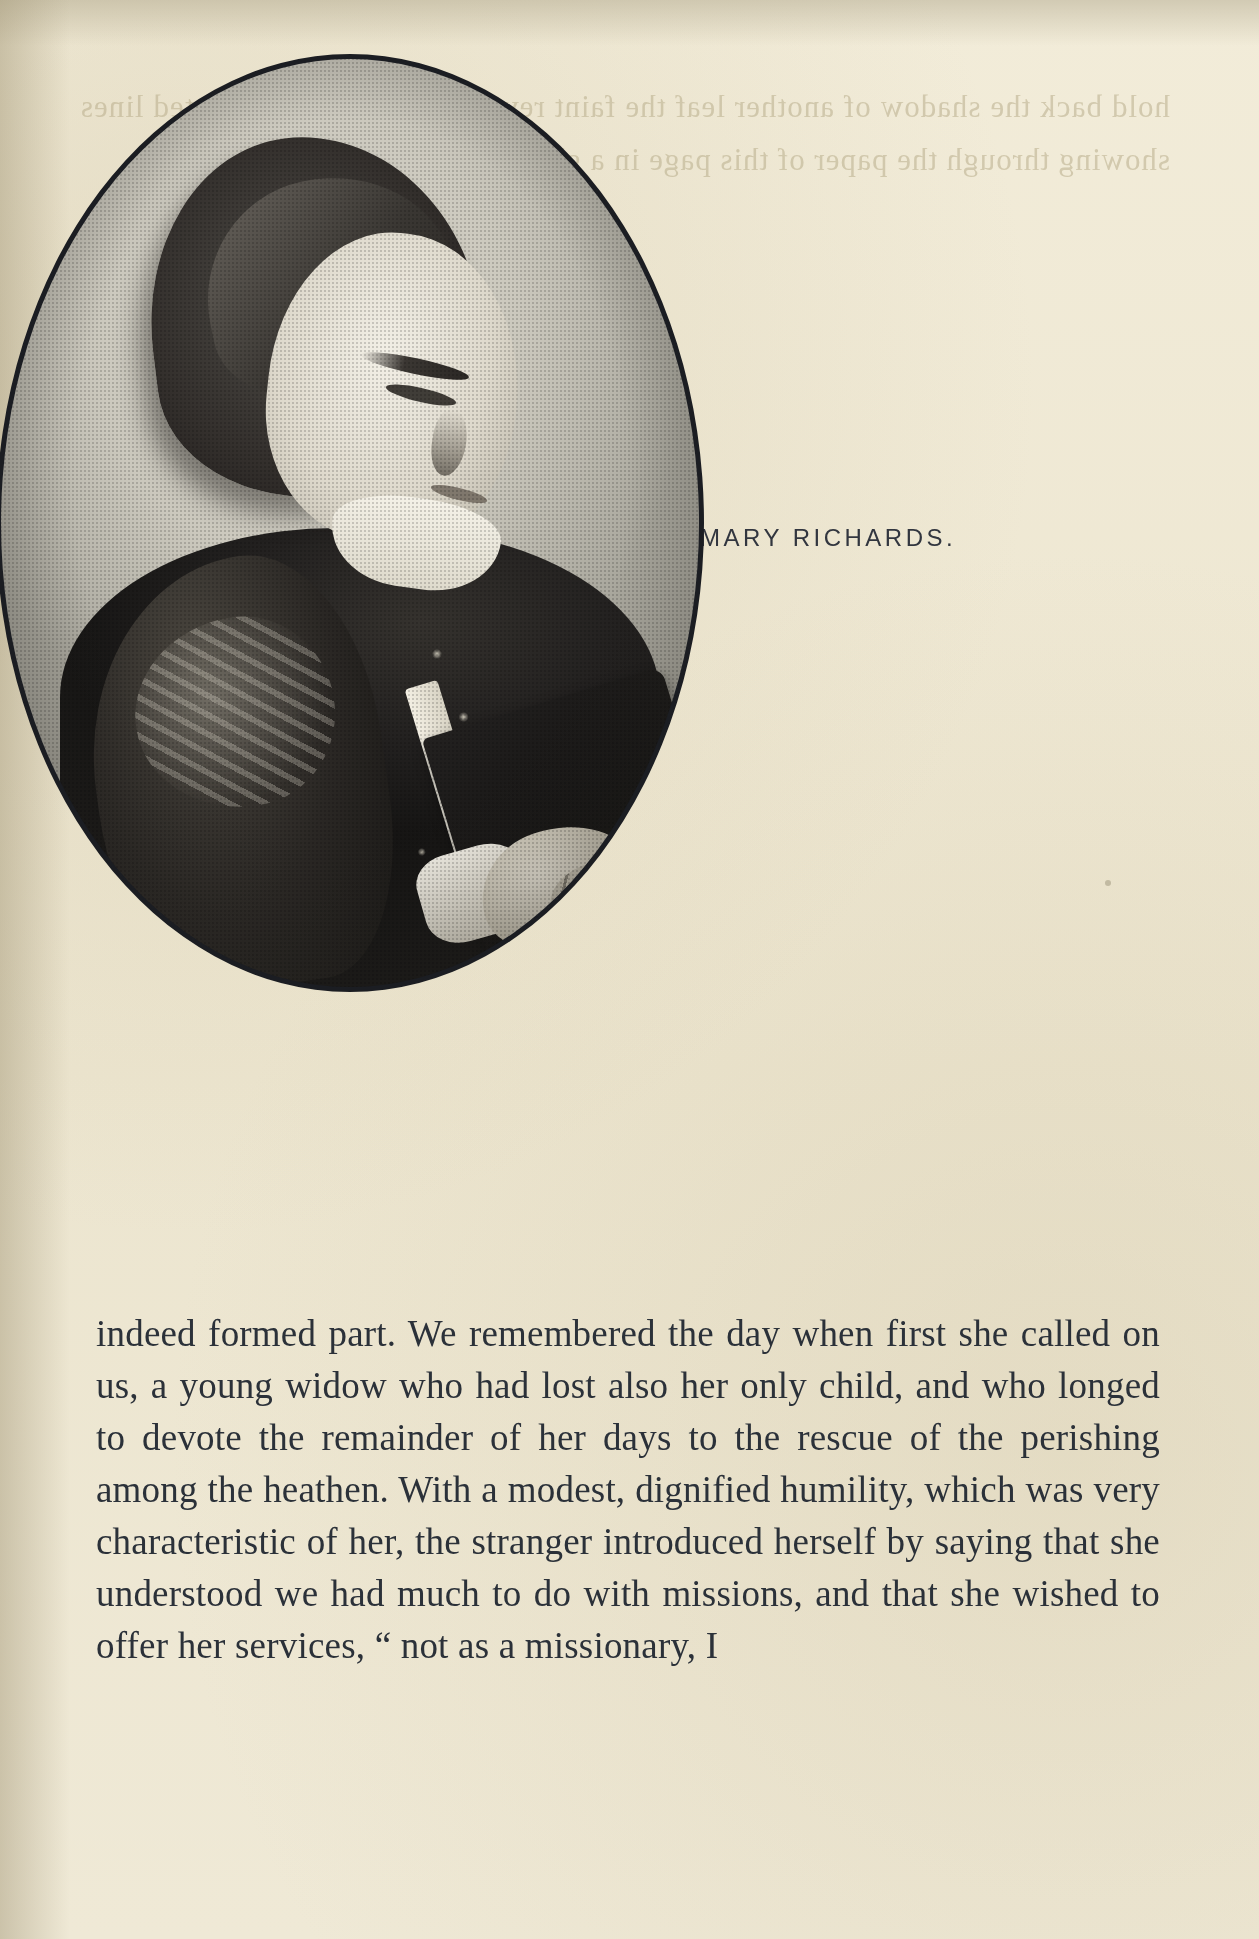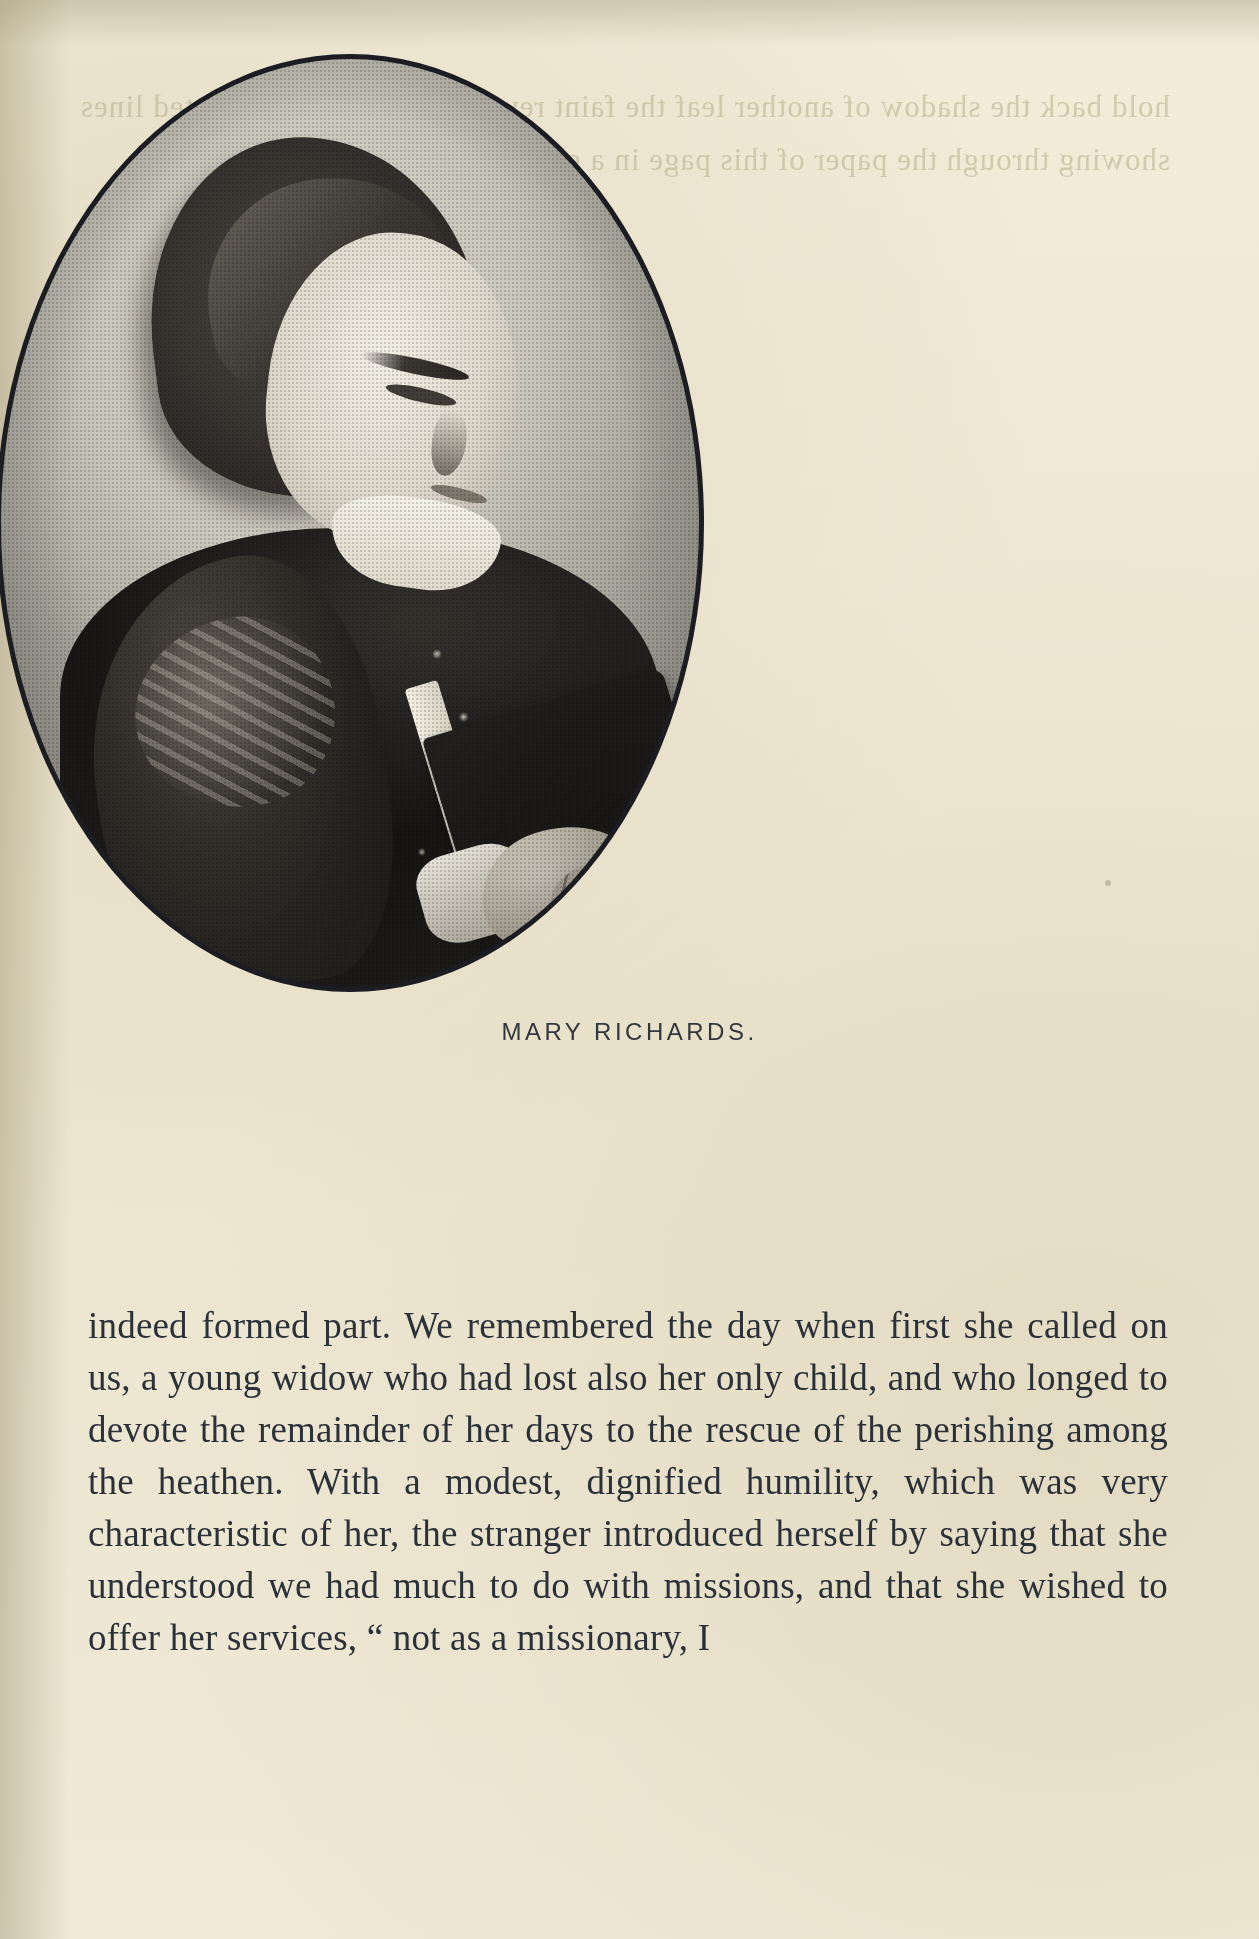--- a/index.html
+++ b/index.html
@@ -44,21 +44,21 @@
     user-select: none;
     pointer-events: none;
     font-family: "Liberation Serif", serif;
   }
   .illustration-wrap {
     position: absolute;
     left: 0;
     right: 0;
     top: 58px;
     display: flex;
-    flex-direction: column;
+    align-items: center;
   }
   .oval-frame {
     position: relative;
     width: 700px;
     height: 930px;
   }
   .oval-photo {
     position: absolute;
     inset: 0;
     border-radius: 50% / 50%;
@@ -230,21 +230,21 @@
     top: 1300px;
     width: 1080px;
     font-size: 37px;
     line-height: 52px;
     color: #2b3139;
     text-align: justify;
     text-justify: inter-word;
     letter-spacing: 0.2px;
   }
   .body-text p {
-    margin: 0;
+    margin: 8px;
     text-indent: 0;
   }
   .folio {
     position: absolute;
     left: 0;
     right: 0;
     top: 1786px;
     text-align: center;
     font-size: 22px;
     color: #3b414a;

